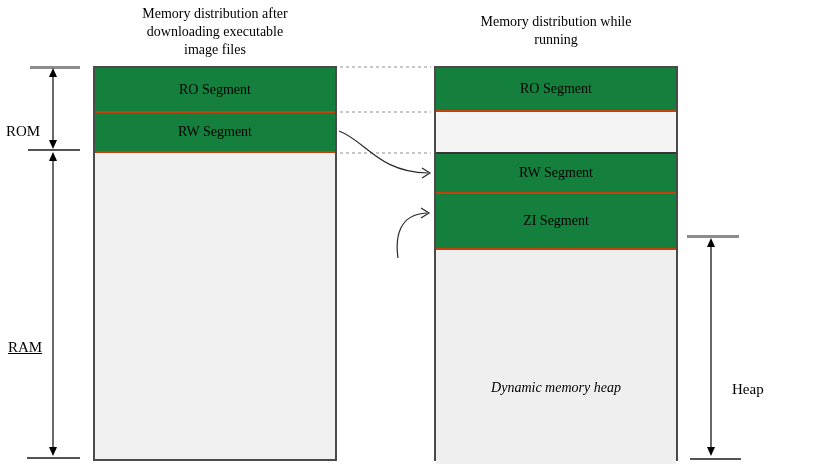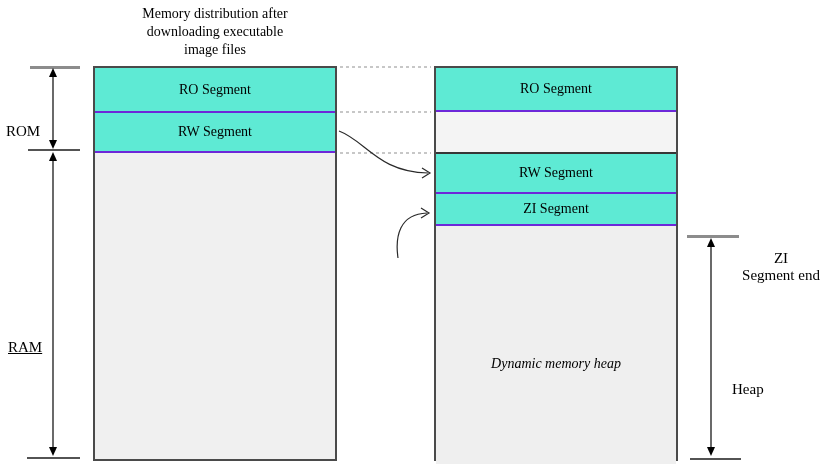--- a/index.html
+++ b/index.html
@@ -12,62 +12,62 @@
     font-size:14px;line-height:18px;text-align:center;white-space:pre-line;
   }
   .memcol{
     position:absolute;box-sizing:border-box;border:2px solid #4a4a4a;background:#f0f0f0;
   }
   .seg{
     box-sizing:border-box;width:100%;
     display:flex;align-items:center;justify-content:center;
     font-size:14px;
   }
-  .seg.gray{background:#5eead4;border-bottom:2px solid #6d28d9;}
+  .seg.gray{background:#15803d;border-bottom:2px solid #c2410c;}
   .seg.lightgap{background:#f4f4f4;border-bottom:2px solid #363636;}
   .heap-area{
     box-sizing:border-box;width:100%;display:flex;align-items:center;justify-content:center;
     font-size:14px;background:#efefef;
   }
   .side-label{
     font-size:15px;line-height:17px;white-space:pre-line;margin-top:24px;
   }
   .centered{text-align:center;}
   #overlay{position:absolute;left:0;top:0;width:829px;height:464px;pointer-events:none;}
 </style>
 </head>
 <body>
 
 <div id="canvas">
 
   <div class="abs title" style="left:93px;top:5px;width:244px;">Memory distribution after
 downloading executable
 image files</div>
 
+  <div class="abs title" style="left:434px;top:13px;width:244px;">Memory distribution while
+running</div>
 
   <div class="memcol" style="left:93px;top:66px;width:244px;height:395px;">
     <div class="seg gray" style="height:45px;">RO Segment</div>
     <div class="seg gray" style="height:40px;">RW Segment</div>
     <div class="heap-area" style="height:306px;background:#f0f0f0;"></div>
   </div>
 
   <div class="memcol" style="left:434px;top:66px;width:244px;height:395px;">
     <div class="seg gray" style="height:44px;">RO Segment</div>
     <div class="seg lightgap" style="height:42px;"></div>
     <div class="seg gray" style="height:40px;">RW Segment</div>
-    <div class="seg gray" style="height:32px;">ZI Segment</div>
+    <div class="seg gray" style="height:56px;">ZI Segment</div>
     <div class="heap-area" style="height:275px;font-style:italic;">Dynamic memory heap</div>
   </div>
 
   <div class="abs side-label" style="left:6px;top:99px;">ROM</div>
 
   <div class="abs side-label" style="left:8px;top:315px;text-decoration:underline;">RAM</div>
 
-  <div class="abs side-label centered" style="left:733px;top:226px;width:96px;">ZI
-Segment end</div>
 
   <div class="abs side-label" style="left:732px;top:357px;">Heap</div>
 
   <svg id="overlay" viewBox="0 0 829 464" xmlns="http://www.w3.org/2000/svg">
 
     <g stroke="#b5b5b5" stroke-width="1.5" stroke-dasharray="3 3" fill="none">
       <line x1="340" y1="67" x2="431" y2="67"></line>
       <line x1="340" y1="112" x2="431" y2="112"></line>
       <line x1="340" y1="153" x2="431" y2="153"></line>
     </g>

